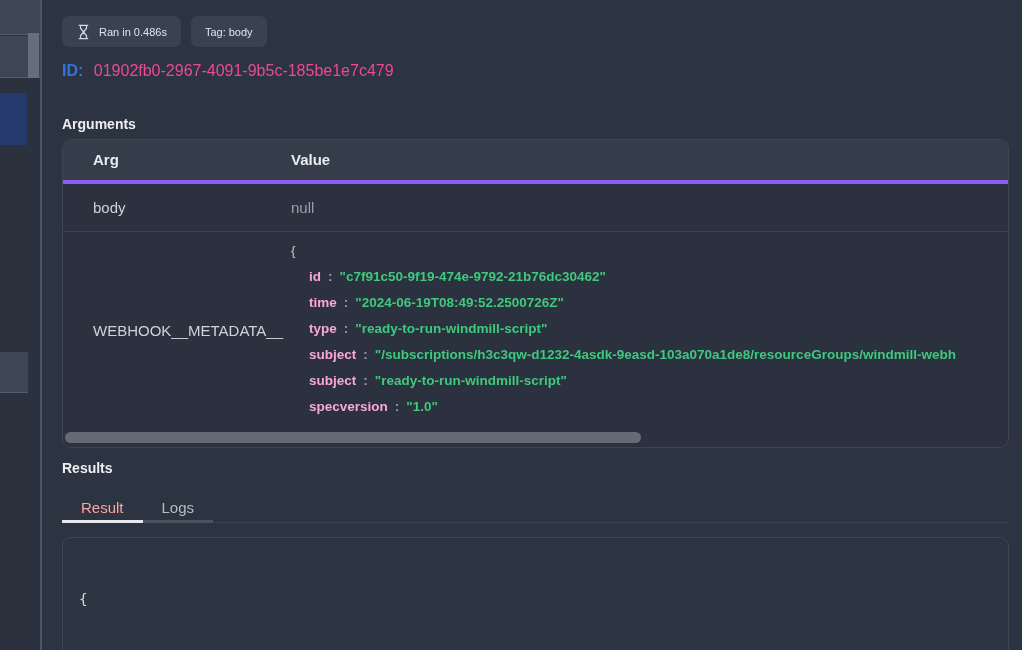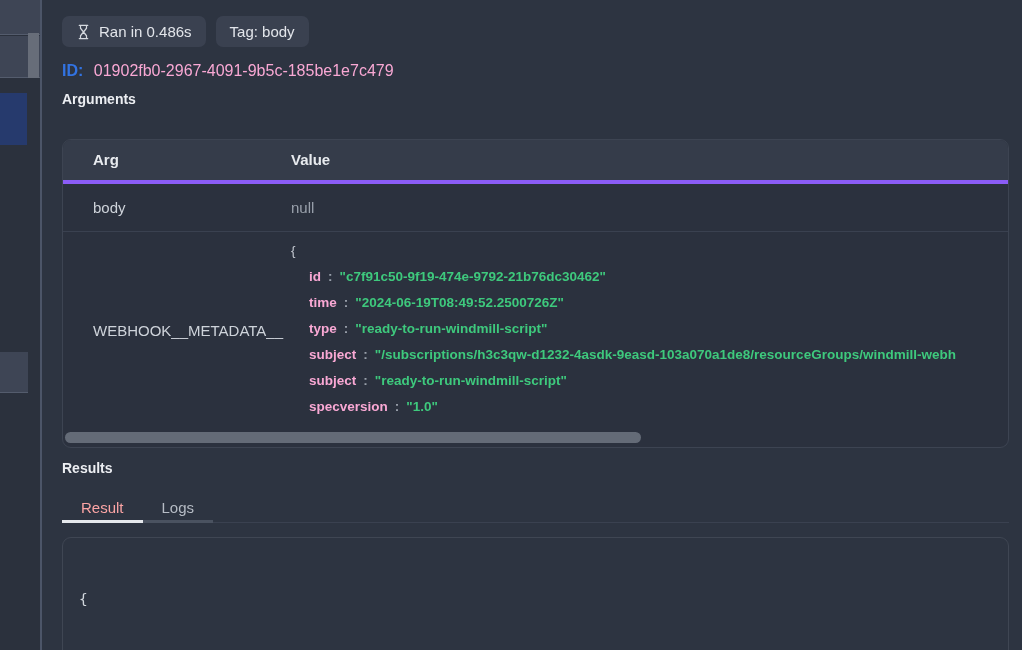--- a/index.html
+++ b/index.html
@@ -20,32 +20,32 @@
   .ls-thumb { position:absolute; left:28px; top:33px; width:11px; height:45px; background:#676d79; }
   .ls-blue { position:absolute; left:0; top:93px; width:27px; height:52px; background:#263a6d; }
   .ls-low { position:absolute; left:0; top:352px; width:28px; height:41px; background:#3e4555; border-bottom:1px solid #545c6d; }
 
   
   .badges { position:absolute; left:62px; top:16px; display:flex; gap:10px; }
   .badge {
     display:flex; align-items:center; gap:8px;
     height:31px; padding:0 14px;
     background:#3a4150; border-radius:7px;
-    font-size:15px; color:#e2e5ea; white-space:nowrap;
+    font-size:11px; color:#e2e5ea; white-space:nowrap;
   }
   .badge svg { display:block; }
 
   
   .id-line { position:absolute; left:62px; top:62px; font-size:16px; }
   .id-label { font-weight:700; color:#3273e2; }
-  .id-value { color:#f9a8d4; margin-left:6px; }
+  .id-value { color:#ec4899; margin-left:6px; }
 
   
   .section-heading { position:absolute; left:62px; font-size:14px; font-weight:700; color:#eceef2; }
-  .h-arguments { top:91px; }
+  .h-arguments { top:116px; }
   .h-results { top:460px; }
 
   
   .args-table {
     position:absolute; left:62px; top:139px; width:947px; height:309px;
     background:#2b313e; border:1px solid #3d4452; border-radius:9px;
     overflow:hidden;
   }
   .t-header { display:flex; height:44px; background:#353c4a; border-bottom:4px solid #8b5cf6; align-items:center; }
   .t-header .c1, .t-row .c1 { width:228px; padding-left:30px; flex:none; }

